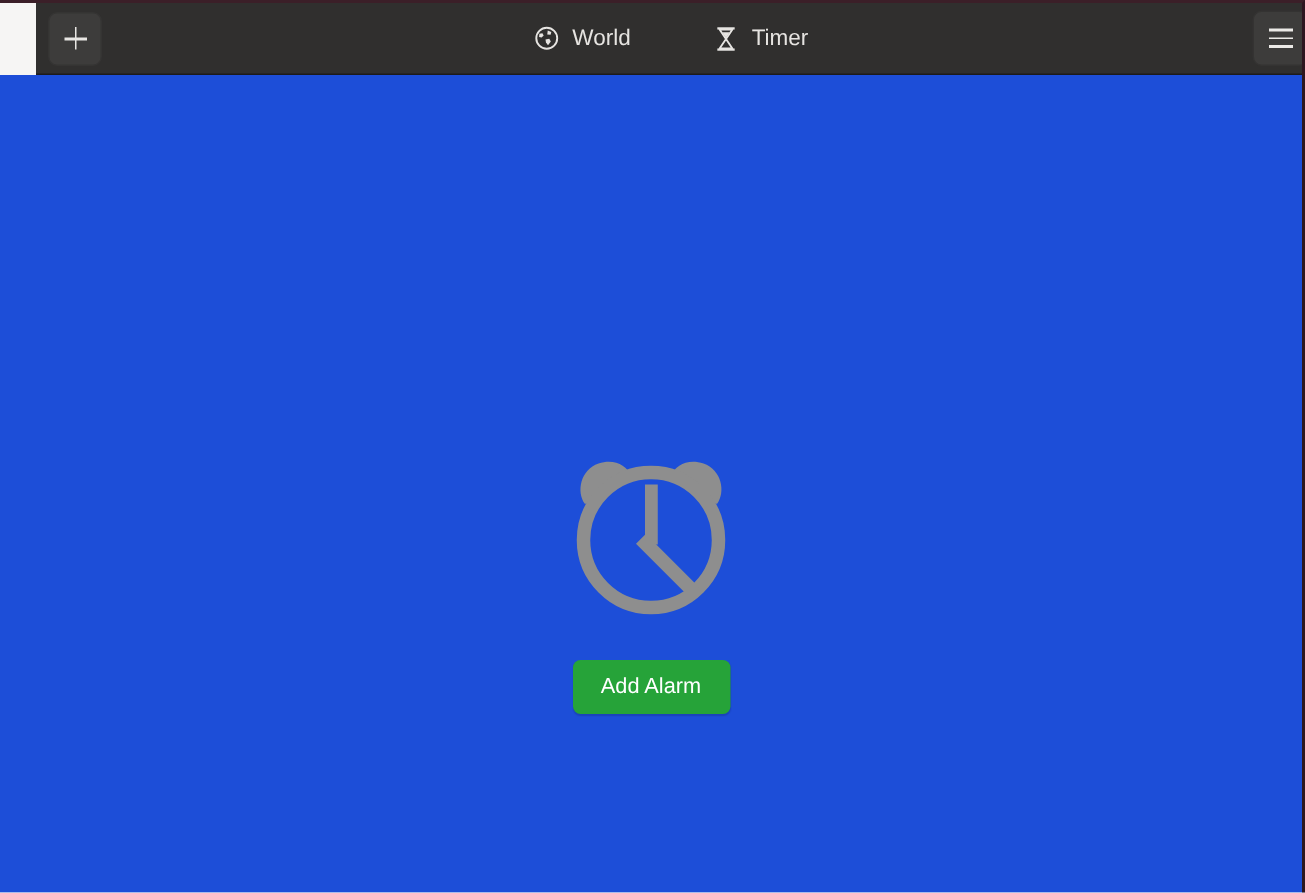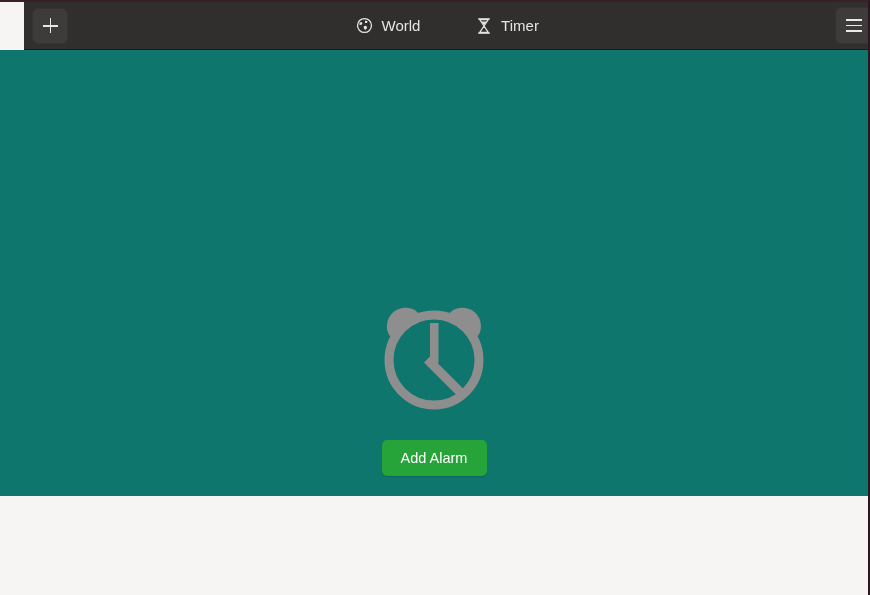--- a/index.html
+++ b/index.html
@@ -141,22 +141,22 @@
   .menu-btn span {
     display: block;
     width: 16px;
     height: 1.7px;
     background: #eceae7;
   }
 
   
   .content {
     position: relative;
-    height: 446px;
-    background: #0f766e;
+    height: 545px;
+    background: #1d4ed8;
     display: flex;
     flex-direction: column;
     align-items: center;
     justify-content: flex-start;
   }
 
   .empty-state {
     position: absolute;
     left: 0;
     right: 0;

